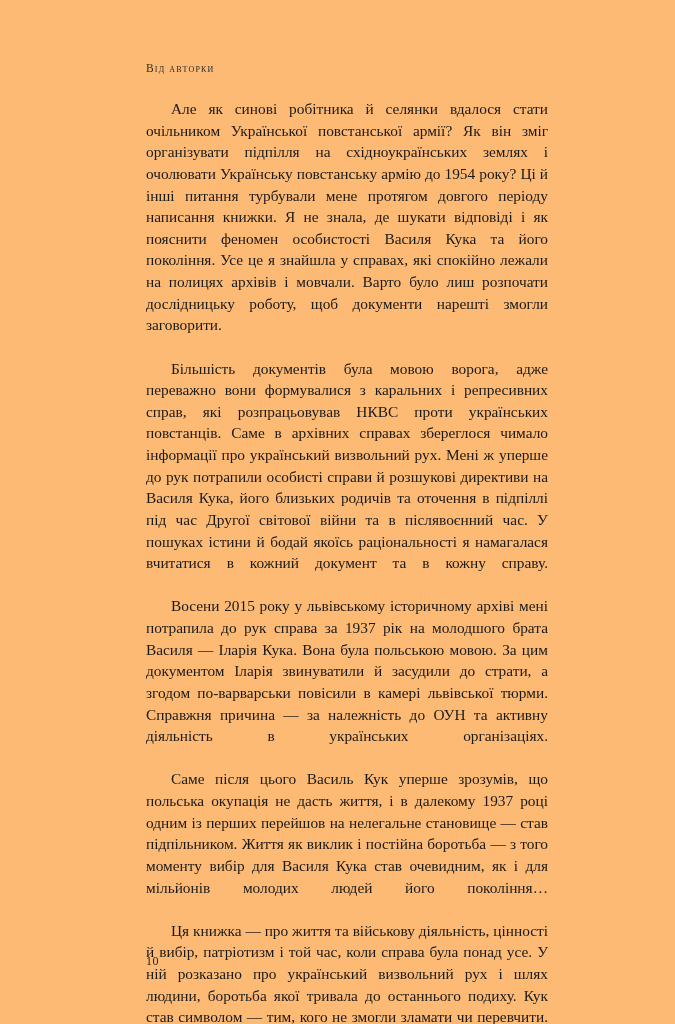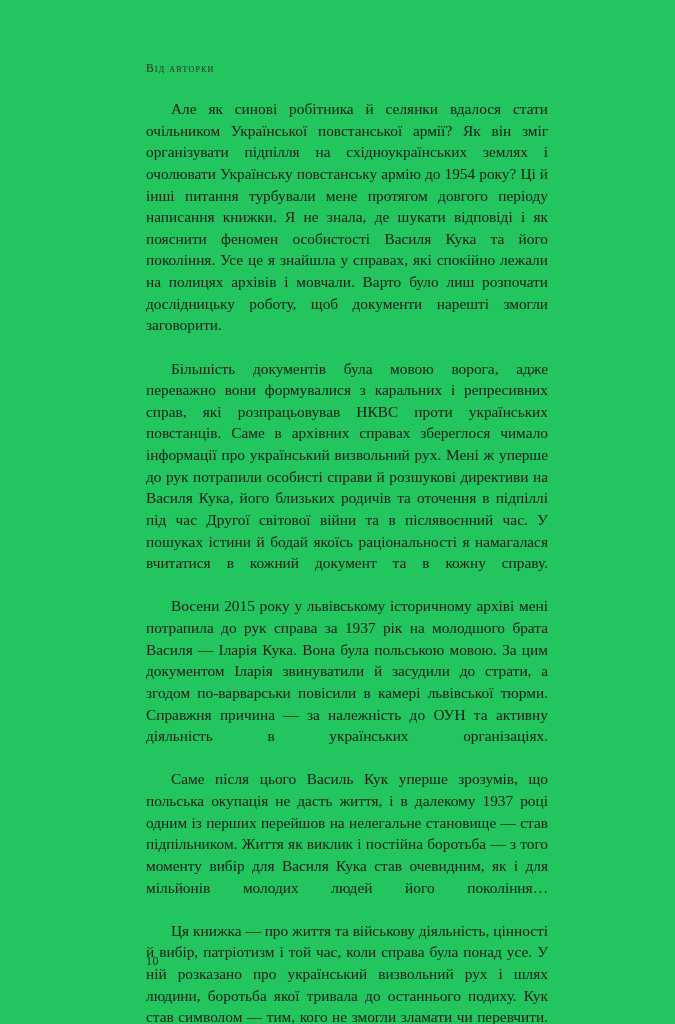--- a/index.html
+++ b/index.html
@@ -9,21 +9,21 @@
     background: #ffffff;
   }
   body {
     font-family: "Liberation Serif", "DejaVu Serif", serif;
     color: #1d1d1d;
   }
   .page {
     position: relative;
     width: 675px;
     height: 1024px;
-    background: #22c55e;
+    background: #fdba74;
     overflow: hidden;
     box-sizing: border-box;
   }
   .running-head {
     position: absolute;
     left: 146px;
     top: 62px;
     font-family: "Liberation Serif", "DejaVu Serif", serif;
     font-size: 11.5px;
     letter-spacing: 1.15px;

